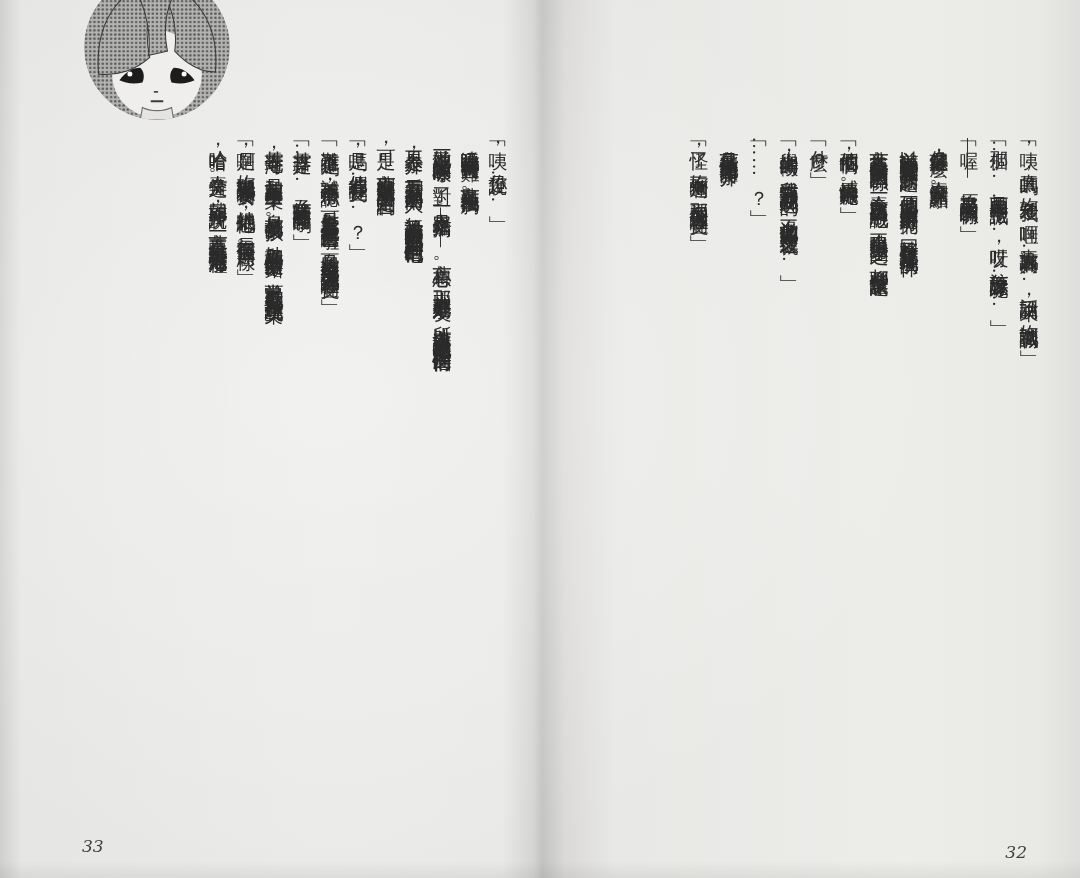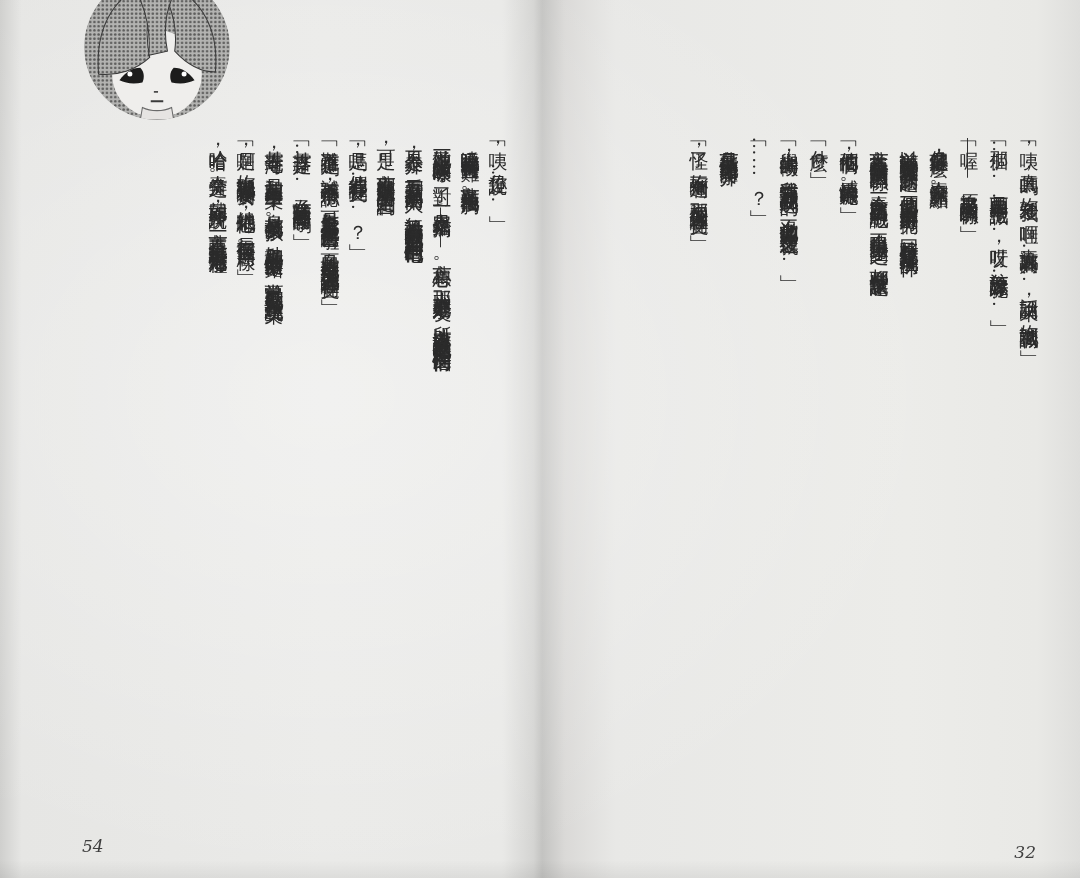--- a/index.html
+++ b/index.html
@@ -46,21 +46,21 @@
   .page-text p { margin: 0; padding: 0; text-indent: 2em; }
 
   .page-number {
     position: absolute;
     font-family: "DejaVu Serif", serif;
     font-style: italic;
     font-size: 17px;
     color: #3e3e3e;
   }
   .page-left  .page-number { left: 82px;  top: 836px; }
-  .page-right .page-number { right: 44px; top: 842px; margin-left: 8px; }
+  .page-right .page-number { right: 53px; top: 842px; margin-left: 8px; }
 
   
   .portrait { position: absolute; width: 146px; height: 146px; }
   .portrait-left  { left: 84px;  top: -26px; }
   .portrait svg { width: 100%; height: 100%; display: block; }
 </style>
 </head>
 <body>
 
 <div class="spread">
@@ -99,21 +99,21 @@
         <p>她做了一個緩緩的深呼吸。對了，一定是泰介搞錯了——言葉心想。那兩人本來就是好朋友，所以才會讓泰介誤以為他們是正在交往的情侶。</p>
         <p>不只是泰介，看到老是膩在一起的那兩人，無論是誰都會誤以為他們是一對熱戀中的情侶吧。</p>
         <p>可是，言葉卻沒有辦法開口說出否定的言詞。</p>
         <p>「是嗎，他們有在交往嗎……？」</p>
         <p>「難道不是嗎？誠雖然不肯承認，可是怎麼看都只是他在害羞而已啦。而且甘露寺她們那群人也說他們正在交往啊。」</p>
         <p>「甘露寺是……女子籃球隊的甘露寺同學嗎？」</p>
         <p>甘露寺七海，是和言葉同所中學畢業、身材高挑的女孩子。她和世界的交情好像不錯，常常可以看到她們聚在一起說笑玩樂。</p>
         <p>「是啊，妳也認識那個粗暴女啊？她很恐怖吧，長得像個巨無霸一樣。」</p>
         <p>哈哈哈，泰介笑道。就如同泰介所說，言葉一直不曉得該怎麼去應付七海那種</p>
       </div>
-    <div class="page-number">54</div>
+    <div class="page-number">33</div>
   </div>
 
   <div class="page page-right">
 
     <div class="page-text">
         <p>「咦，真的嗎，妳知道我？哇啊，真讓人高興耶……話說回來，妳認識誠啊？」</p>
         <p>「那個……是西園寺同學把誠……哎呀，該怎麼說才好呢……」</p>
         <p>「喔——原來是那兩人的關係啊。」</p>
         <p>像是理解了什麼，泰介深深點了點頭。</p>
         <p>以前誠常常會聊到有關澤永泰介的話題，他們是同一所國中畢業的好哥兒們，同時好像也是經常打電玩的伙伴。</p>

